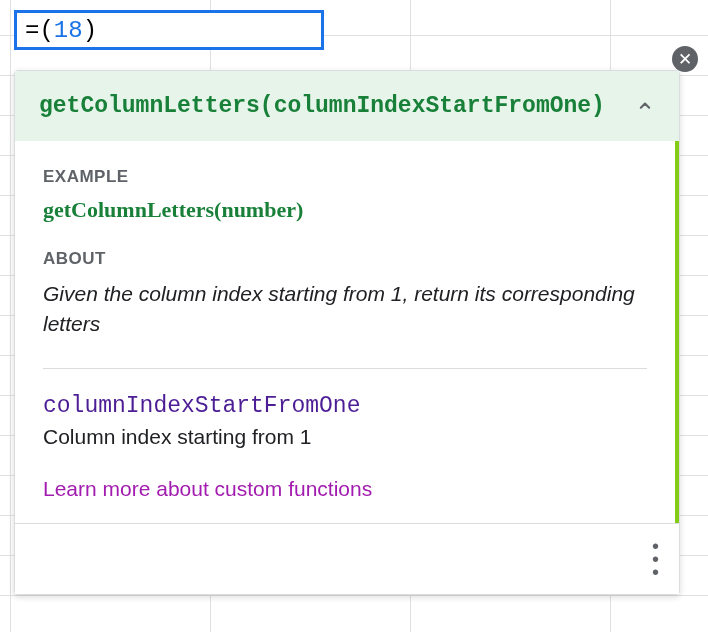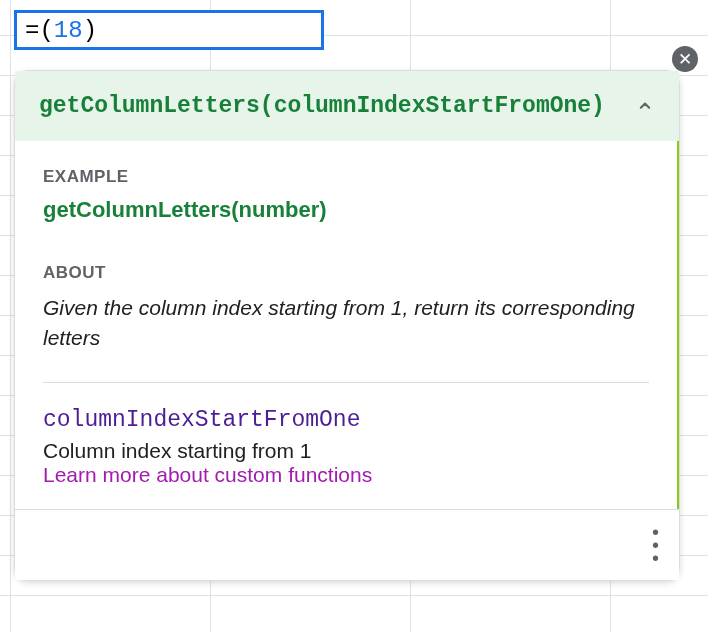--- a/index.html
+++ b/index.html
@@ -54,21 +54,21 @@
       cursor: pointer;
       z-index: 10;
     }
     .tooltip-panel {
       position: absolute;
       top: 70px;
       left: 14px;
       width: 666px;
       background: #fff;
       border: 1px solid #dadce0;
-      border-radius: 14px;
+      border-radius: 4px;
       box-shadow: 0 2px 6px rgba(0,0,0,0.15);
     }
     .tooltip-header {
       background: #e6f4ea;
       padding: 22px 24px;
       display: flex;
       align-items: center;
       justify-content: space-between;
     }
     .tooltip-header-text {
@@ -76,35 +76,35 @@
       font-size: 23px;
       font-weight: bold;
       color: #188038;
     }
     .collapse-icon {
       cursor: pointer;
     }
     .collapse-icon svg { display: block; }
     .tooltip-body {
       padding: 26px 28px 22px 28px;
-      border-right: 2px solid #84cc16;
+      border-right: 4px solid #84cc16;
     }
     .section-label {
       font-size: 17px;
       font-weight: bold;
       color: #5f6368;
       letter-spacing: 0.5px;
       margin-bottom: 10px;
     }
     .example-code {
-      font-family: Liberation Sans, sans-serif;
+      font-family: Liberation Serif, serif;
       font-size: 22px;
       font-weight: bold;
       color: #188038;
-      margin-bottom: 40px;
+      margin-bottom: 26px;
     }
     .about-text {
       font-size: 21px;
       color: #202124;
       line-height: 1.45;
       margin-bottom: 28px;
       font-style: italic;
     }
     .divider {
       height: 1px;
@@ -113,20 +113,21 @@
     }
     .param-name {
       font-family: "Courier New", monospace;
       font-size: 23px;
       color: #4c1d95;
       margin-bottom: 6px;
     }
     .param-desc {
       font-size: 21px;
       color: #202124;
+      margin-bottom: 28px;
     }
     .learn-more {
       font-size: 21px;
       color: #a21caf;
       cursor: pointer;
       text-decoration: none;
     }
     .footer-bar {
       border-top: 1px solid #dadce0;
       padding: 10px 14px;

